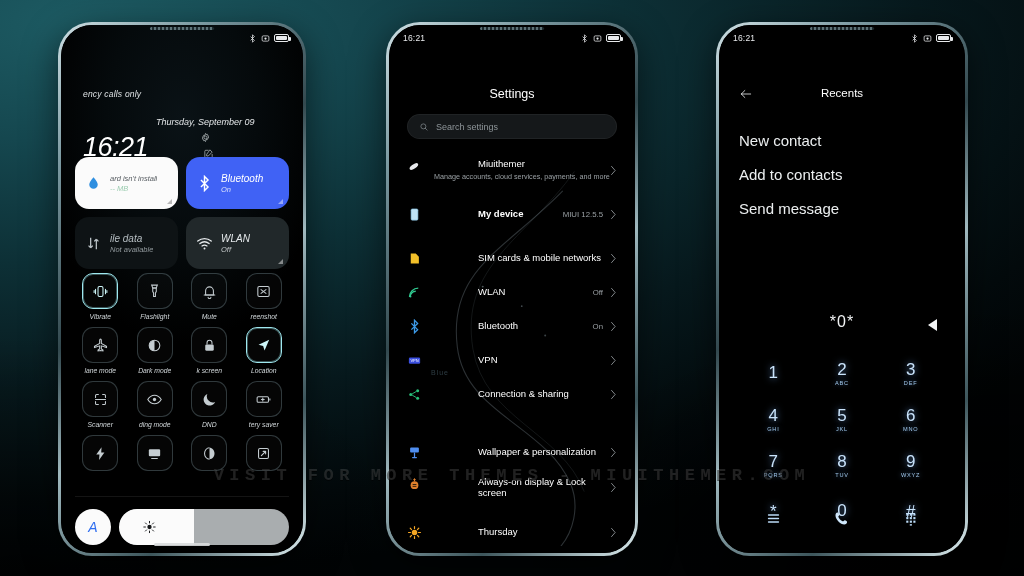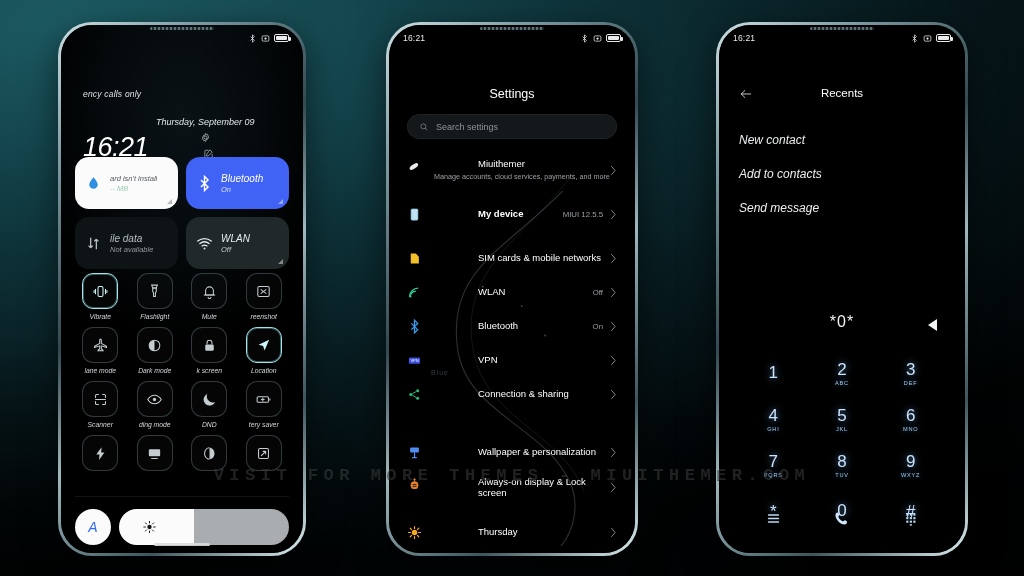--- a/index.html
+++ b/index.html
@@ -161,21 +161,21 @@
   .row-gap{ height:10px; }
   .ghost-blue{ position:absolute; left:42px; top:26px; font-size:7px; color:#2e3d44; letter-spacing:1px; }
 
   
   #p3 { left:716px; top:22px; width:252px; height:534px; }
   #p3 .screen{ background:#000; }
   .dl-head{ position:absolute; top:62px; left:0; right:0; display:flex; align-items:flex-start; padding:0 20px; }
   .dl-back{ width:14px; height:14px; stroke:#e9ebec; fill:none; stroke-width:1.4; display:block; }
   .dl-title{ position:absolute; left:0; right:0; text-align:center; font-size:11.5px; color:#fff; }
   .dl-menu{ position:absolute; top:98px; left:0; right:0; }
-  .dl-mi{ font-size:12px; color:#eceff0; padding:0 20px; height:34px; display:flex; align-items:center;font-style:italic; }
+  .dl-mi{ font-size:15px; color:#eceff0; padding:0 20px; height:34px; display:flex; align-items:center; }
 
   .dl-num{ position:absolute; top:288px; left:0; right:0; display:flex; align-items:center; justify-content:center; }
   .dl-num .txt{ font-size:16px; color:#f2f4f5; letter-spacing:1px; font-weight:300; }
   .dl-del{ position:absolute; right:28px; top:294px; width:0; height:0;
     border-top:6px solid transparent; border-bottom:6px solid transparent; border-right:9px solid #f2f4f5; }
 
   .keypad{ position:absolute; top:330px; left:20px; right:20px;
     display:grid; grid-template-columns:repeat(3,1fr); row-gap:10px; }
   .key{ display:flex; flex-direction:column; align-items:center; justify-content:center; height:36px; }
   .key .d{ font-size:17px; color:#c9e3fb; line-height:1; font-weight:400;

